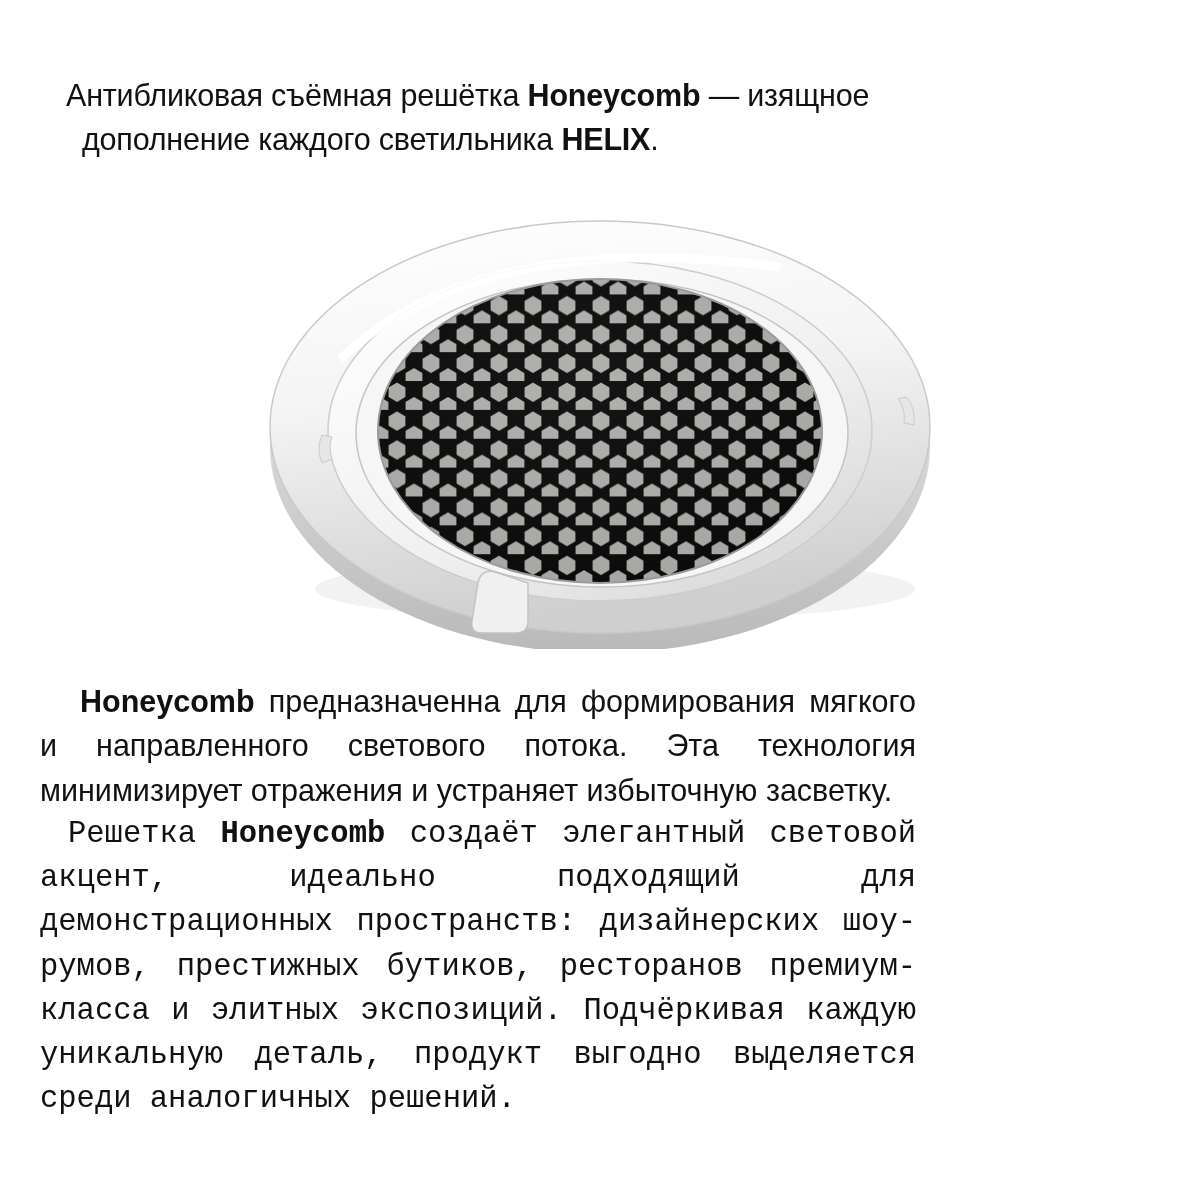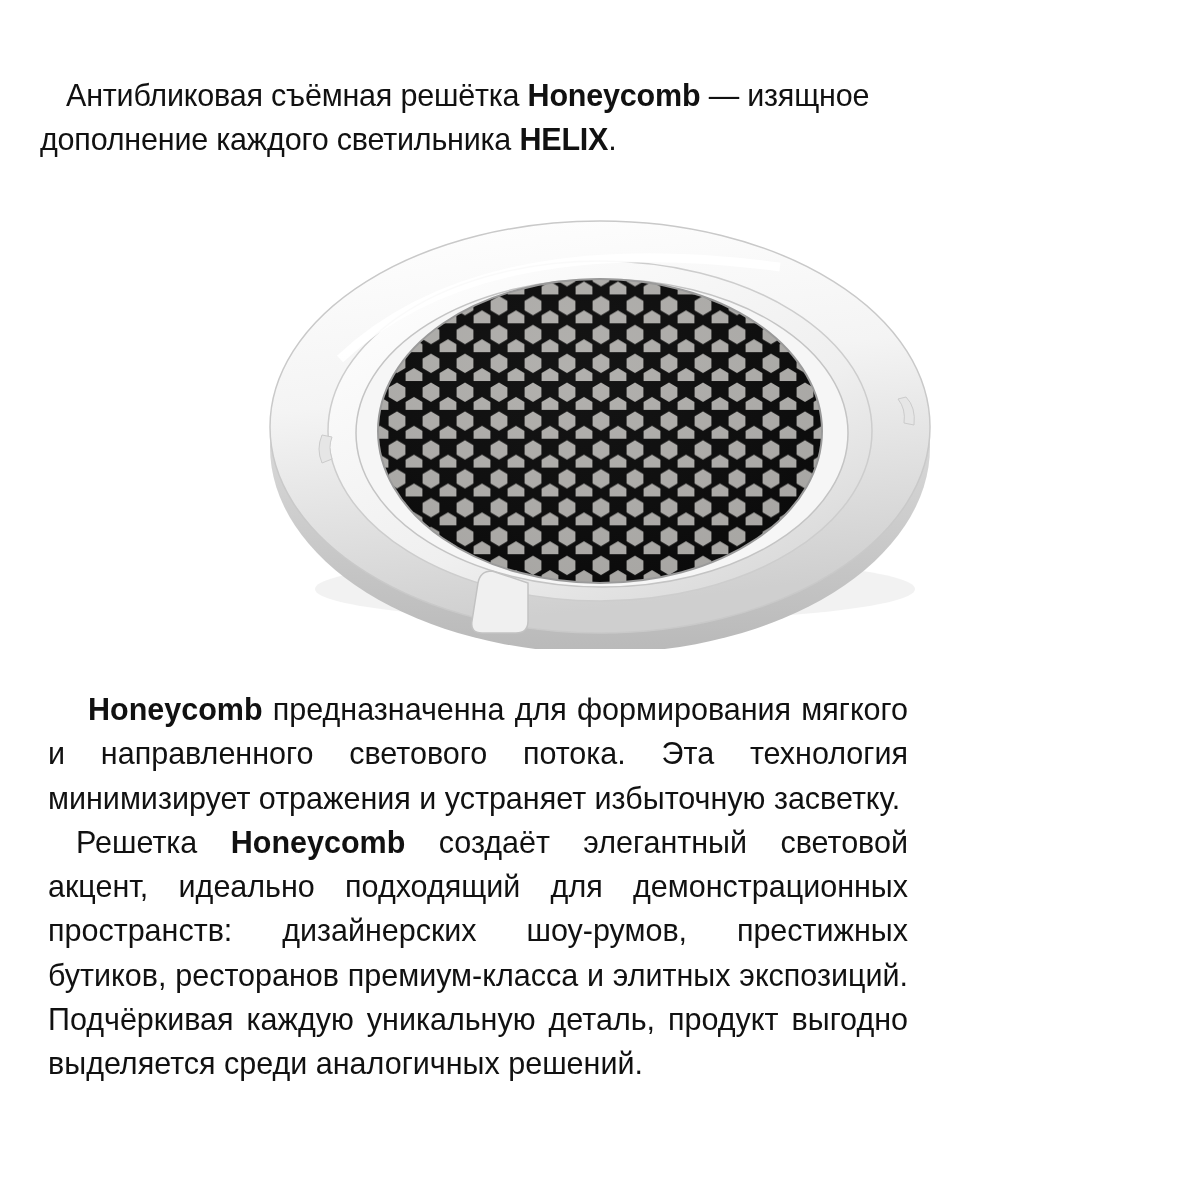--- a/index.html
+++ b/index.html
@@ -27,52 +27,52 @@
   .intro {
     margin: 0;
     padding-top: 74px;
     font-size: 30.5px;
     line-height: 1.43;
     letter-spacing: -0.2px;
     text-align: left;
     color: #111;
   }
   .intro .line1 { display: block; text-indent: 26px; }
-  .intro .line2 { display: block; }
+  .intro .line2 { display: block; margin-left: 42px; }
   .intro .line3 { display: block; text-indent: 8px; }
   b, .bold { font-weight: bold; }
 
   
   .figure {
     position: relative;
     width: 1120px;
     height: 470px;
     margin: 18px auto 0 auto;
   }
   .figure svg {
     display: block;
     width: 100%;
     height: 100%;
   }
 
   
   .body-text {
-    margin: 8px;
+    margin: 0;
     padding-top: 30px;
     font-size: 30.5px;
     line-height: 1.45;
     color: #111;
   }
   .para {
     margin: 0 0 0 0;
     text-align: justify;
     text-justify: inter-word;
   }
   .para.p1 { text-indent: 40px; }
-  .para.p2 { text-indent: 28px; }
+  .para.p2 { text-indent: 28px; font-family: Liberation Mono, monospace; }
 </style>
 </head>
 <body>
 
 <div class="page">
 
   <p class="intro">
     <span class="line1"><span>Антибликовая съёмная решётка </span><b>Honeycomb</b><span> — изящное</span></span>
     <span class="line2"><span>дополнение каждого светильника </span><b>HELIX</b><span>.</span></span>
   </p>

